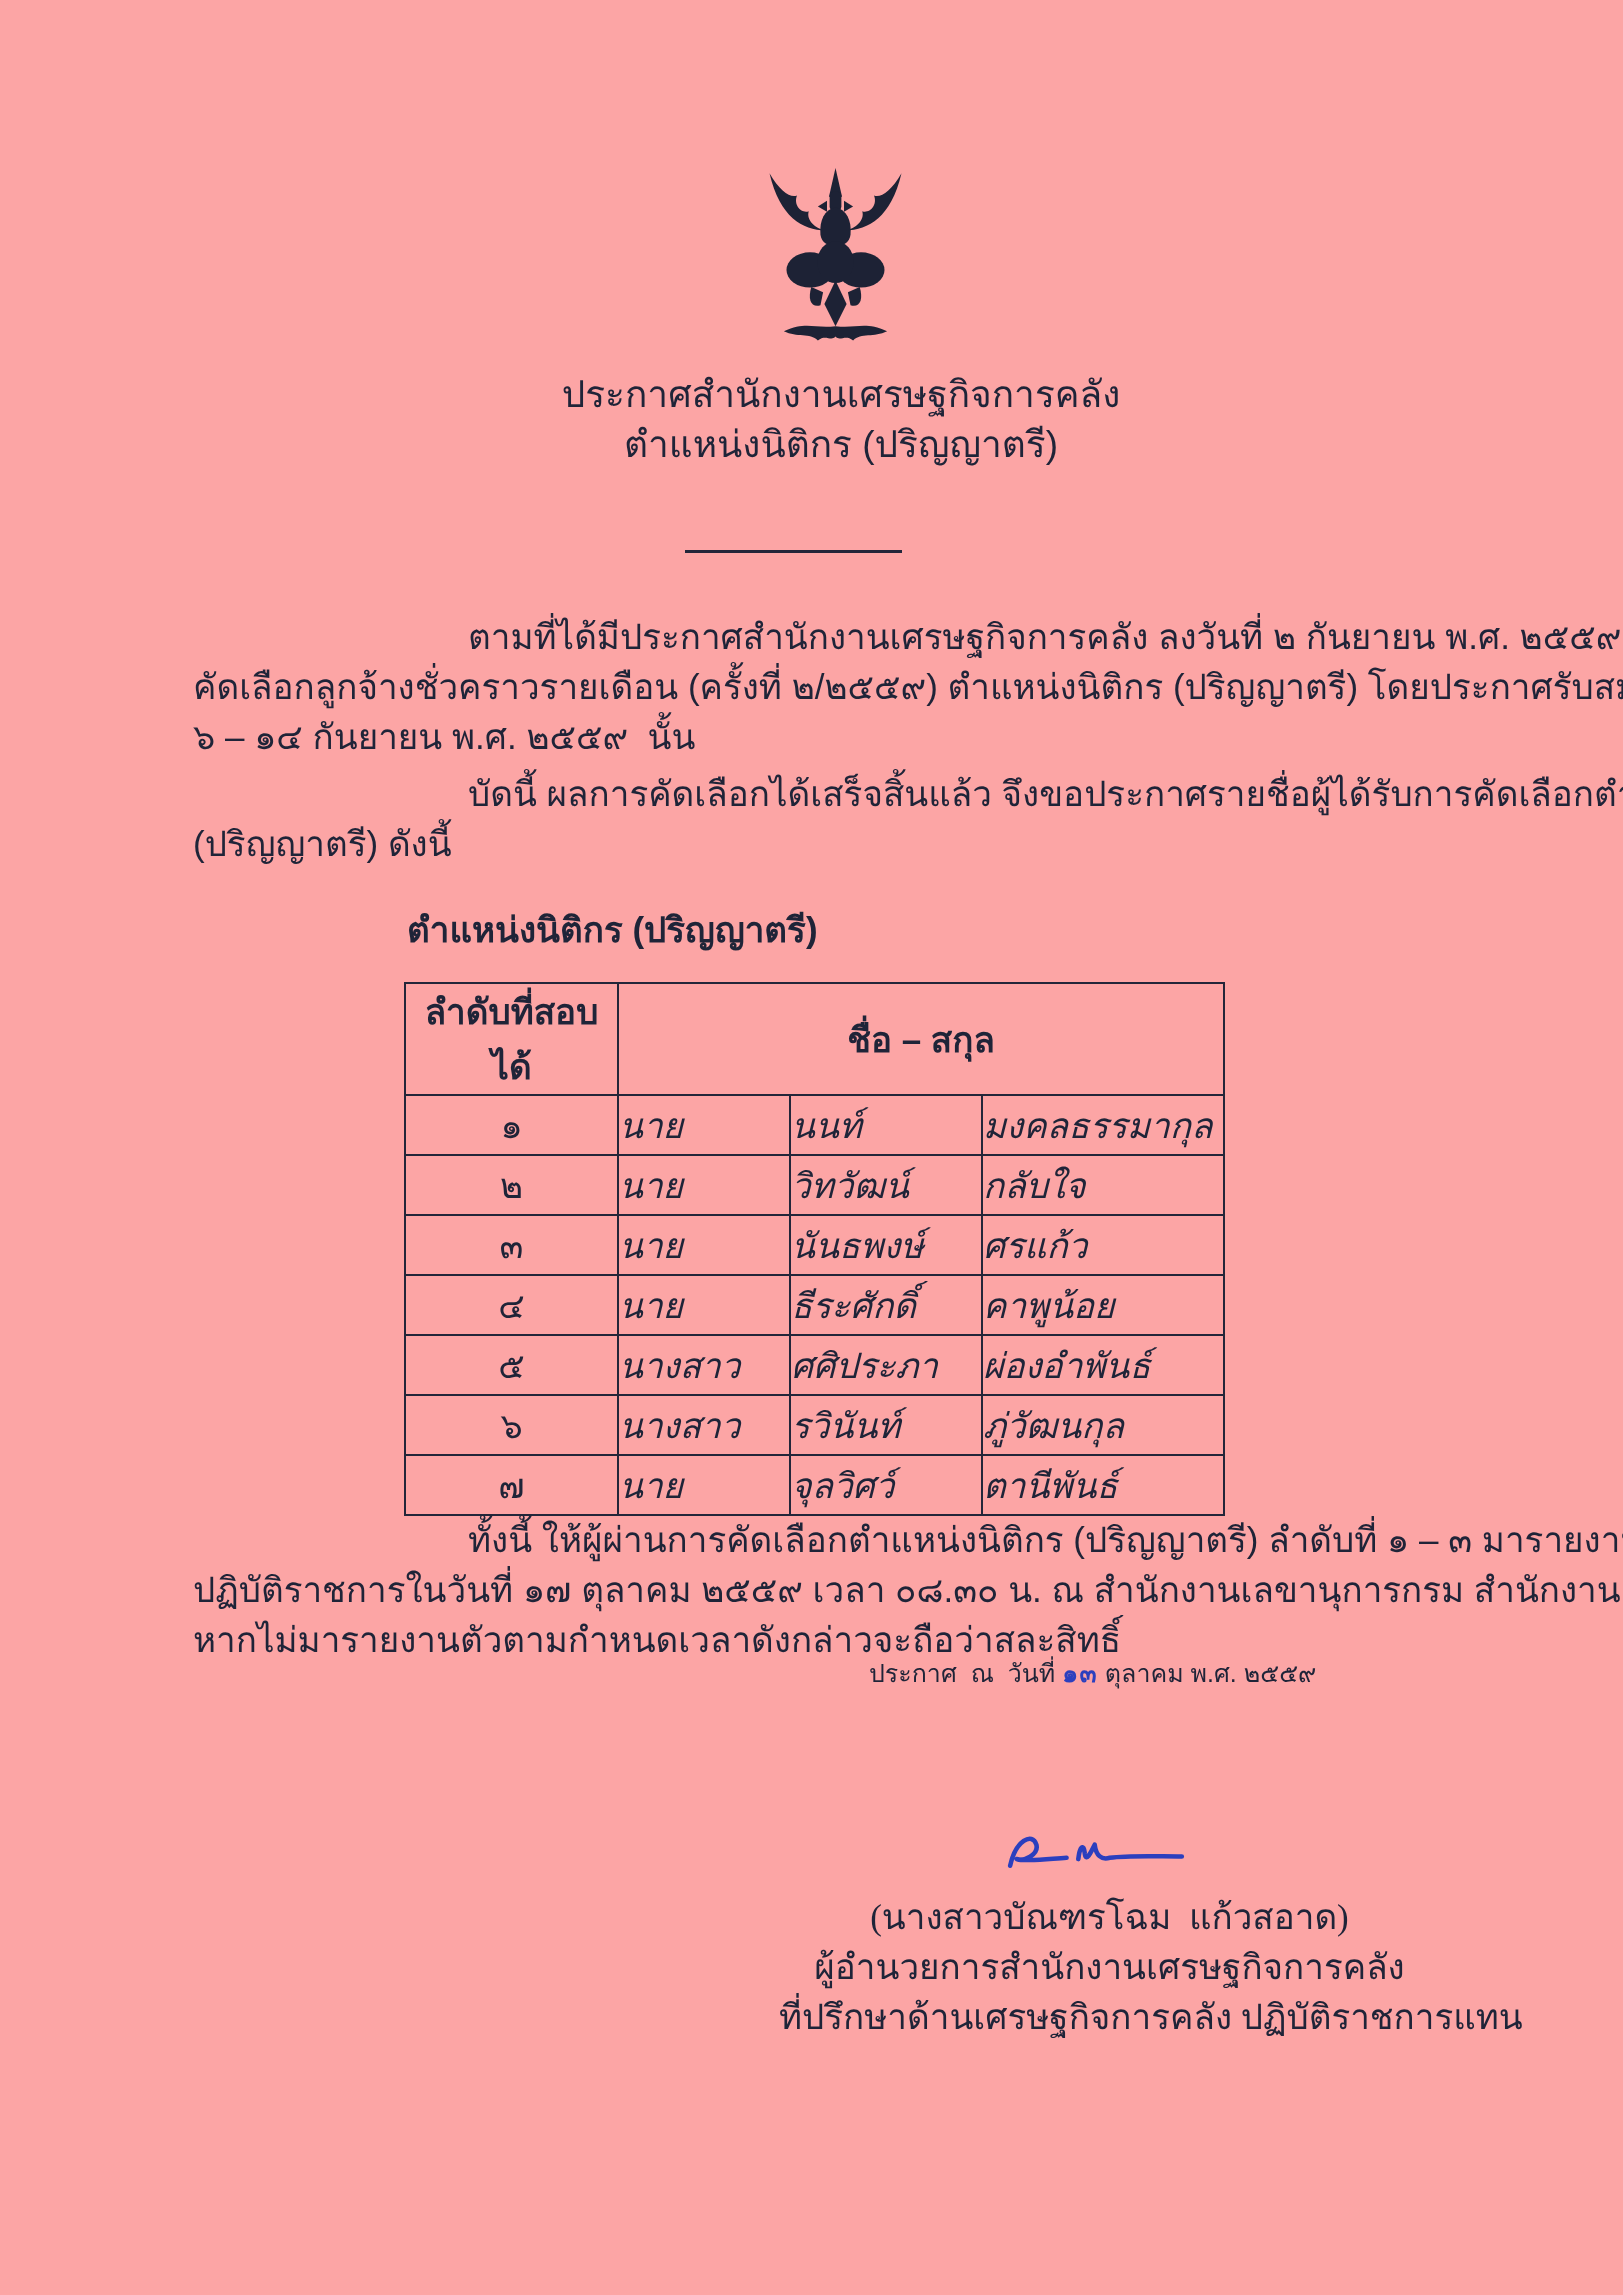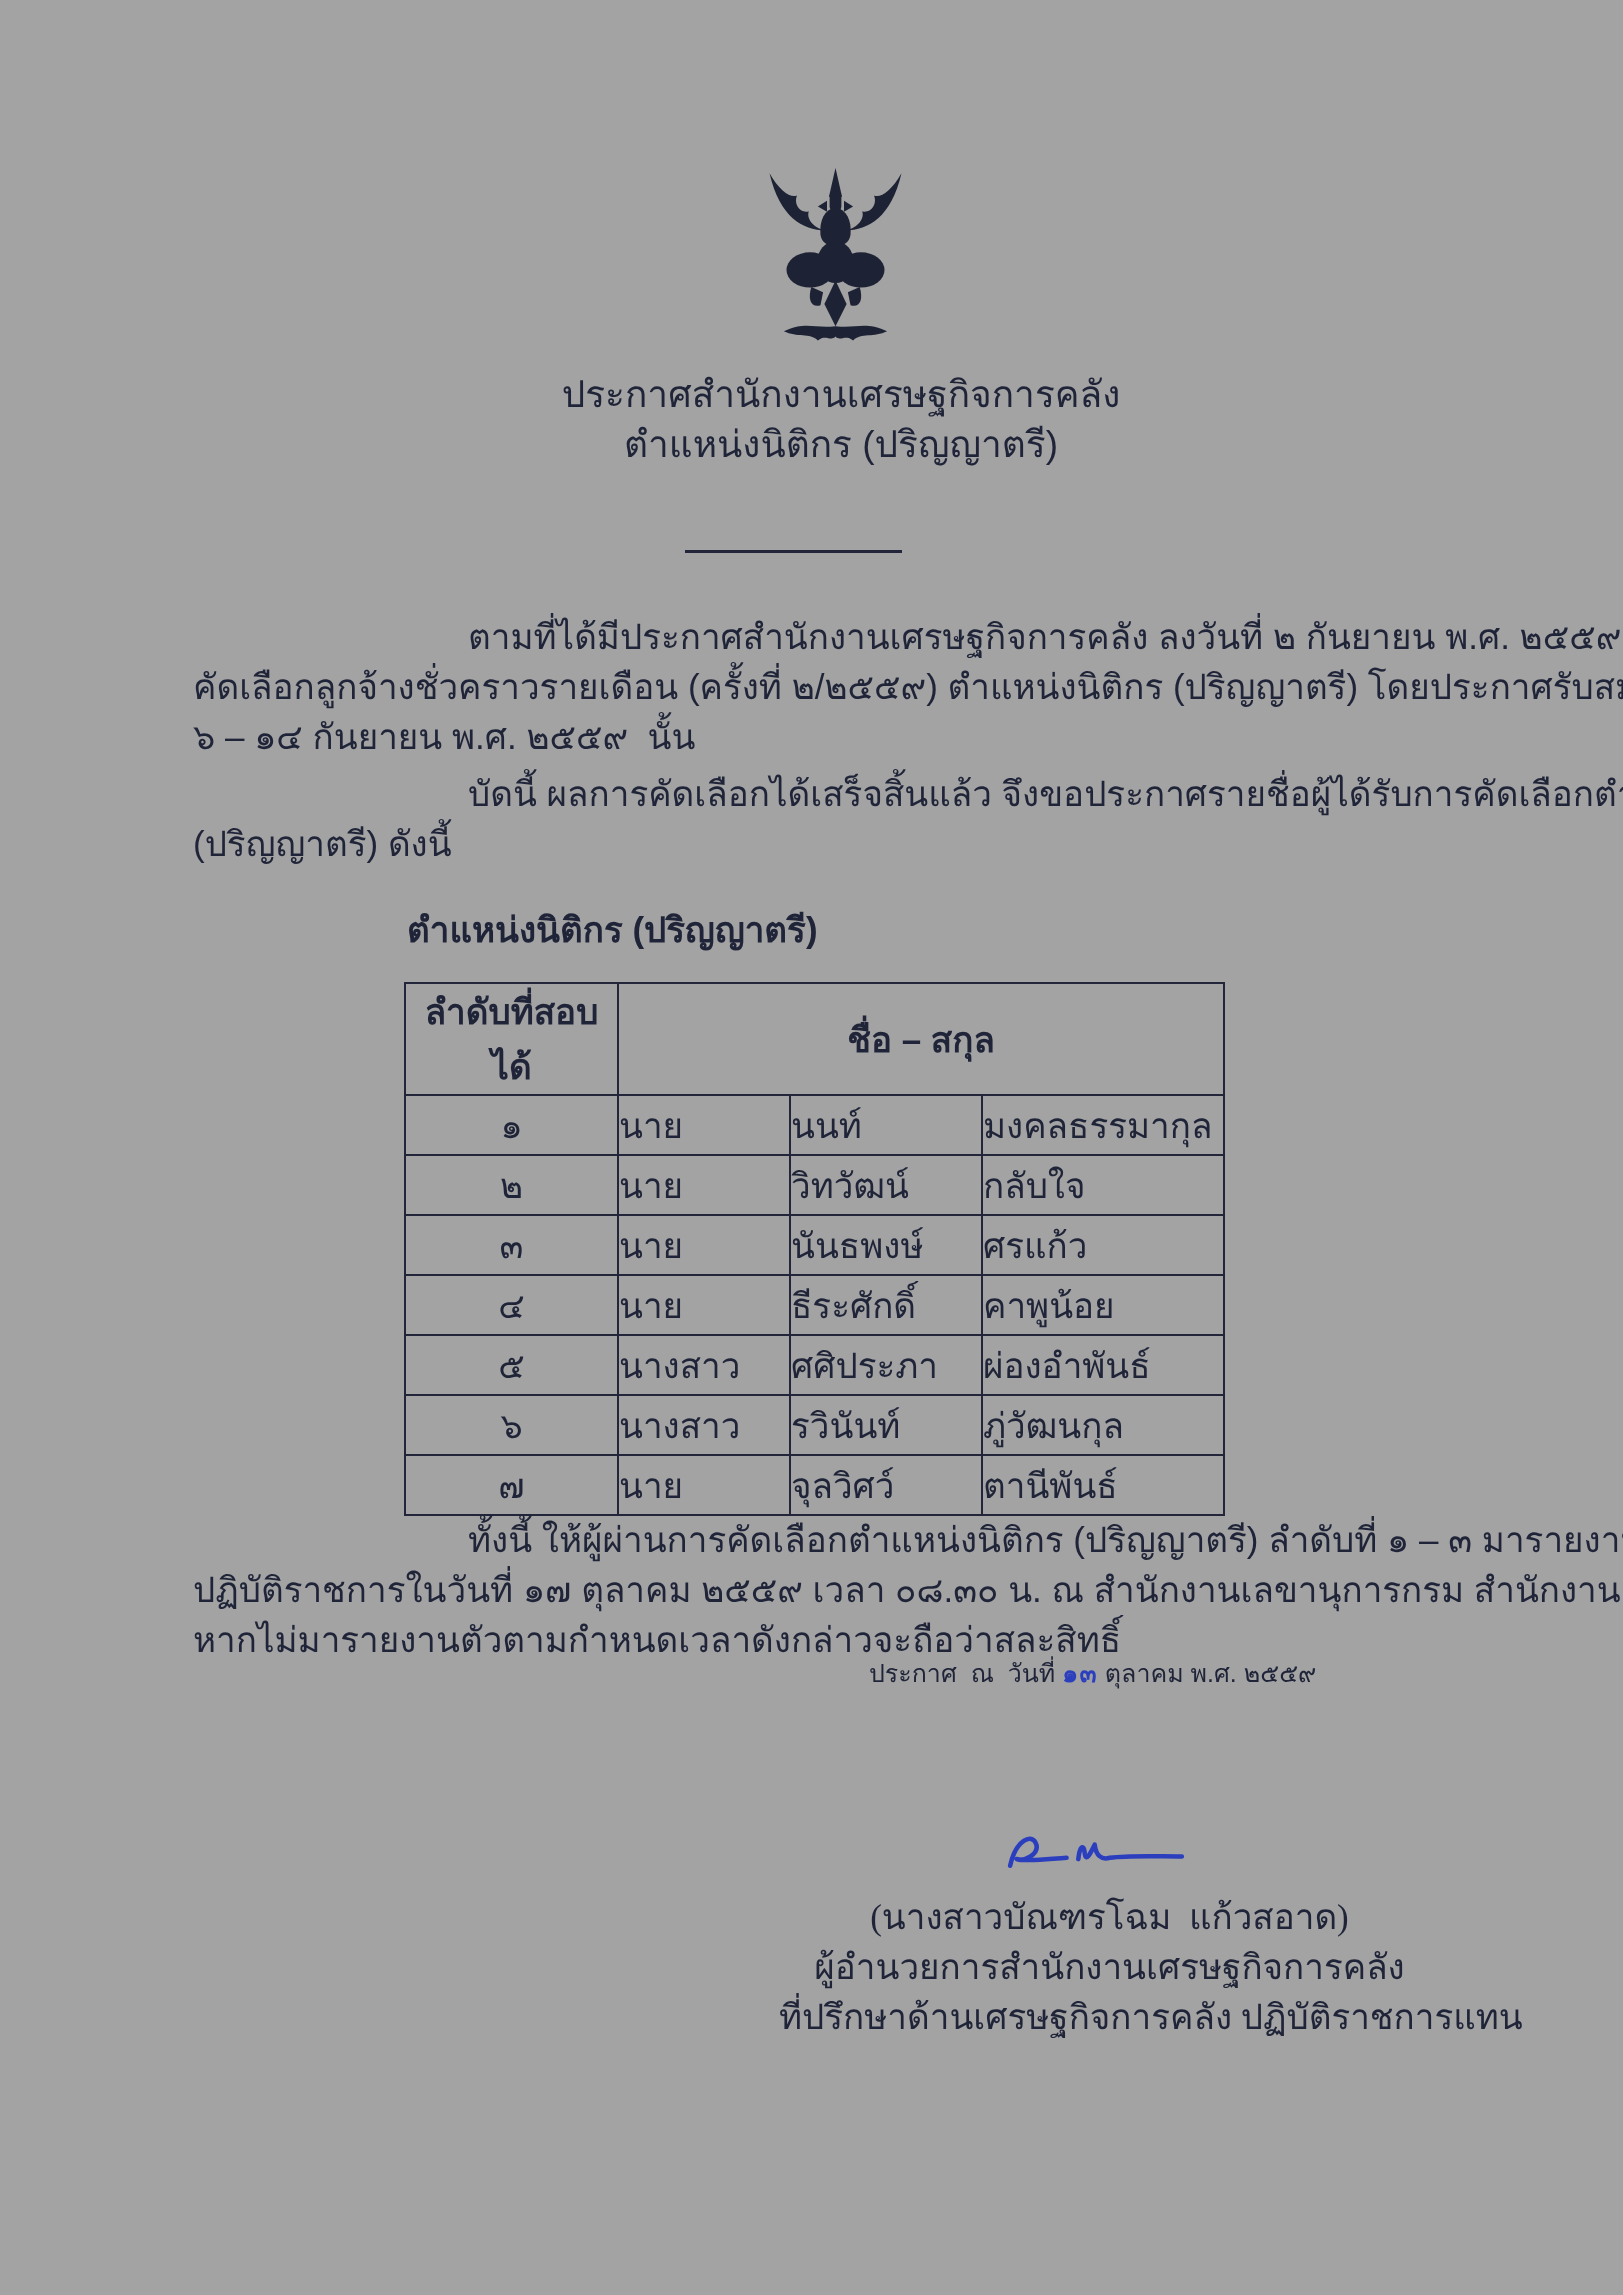--- a/index.html
+++ b/index.html
@@ -1,19 +1,19 @@
 <!DOCTYPE html>
 <html style="font-size:10.5px"><head>
 <meta charset="utf-8">
 <style>
   html,body{margin:0;padding:0;background:#e8e8e8;}
   .page{
     position:relative;
     width:1623px;height:2295px;
-    background:#a3a3a3;
+    background:#fca5a5;
     font-family:"Liberation Sans", sans-serif;
     color:#1f2438;
     overflow:hidden;
   }
   .abs{position:absolute;}
   .center{text-align:center;}
   .t-line{font-size:37px;line-height:50px;white-space:pre;}
   .body-line{font-size:35px;line-height:50px;height:50px;white-space:pre;}
   .indent{padding-left:275px;}
   .title-wrap{left:59px;top:370px;width:1564px;}
@@ -31,21 +31,21 @@
     border:2px solid #23263a;
     font-weight:normal;
     padding:0;
   }
   table.results th{height:79px;text-align:center;font-weight:bold;}
   table.results td{height:58px;}
   .c-rank{width:211px;text-align:center;font-family:Liberation Serif, serif;}
   .c-pre{width:170px;padding-left:18.3px;}
   .c-first{width:190px;padding-left:18.3px;}
   .c-last{width:240px;padding-left:11.8px;}
-  td.c-pre,td.c-first,td.c-last{text-align:left;}
+  td.c-pre,td.c-first,td.c-last{text-align:left;font-style:italic;}
   .date-line{left:833px;top:1648px;font-size:25px;line-height:50px;white-space:pre;margin-left:36px;}
   .pen{color:#2b3fbe;font-weight:bold;letter-spacing:1.3px;}
   .sig-block{left:779px;top:1893px;width:661px;}
   .sig-line{font-size:35px;line-height:50px;height:50px;white-space:pre;font-family:Liberation Serif, serif;}
   .sig-svg{left:1001px;top:1825px;}
   .emblem{left:746px;top:164px;}
 </style>
 </head>
 <body>
 

